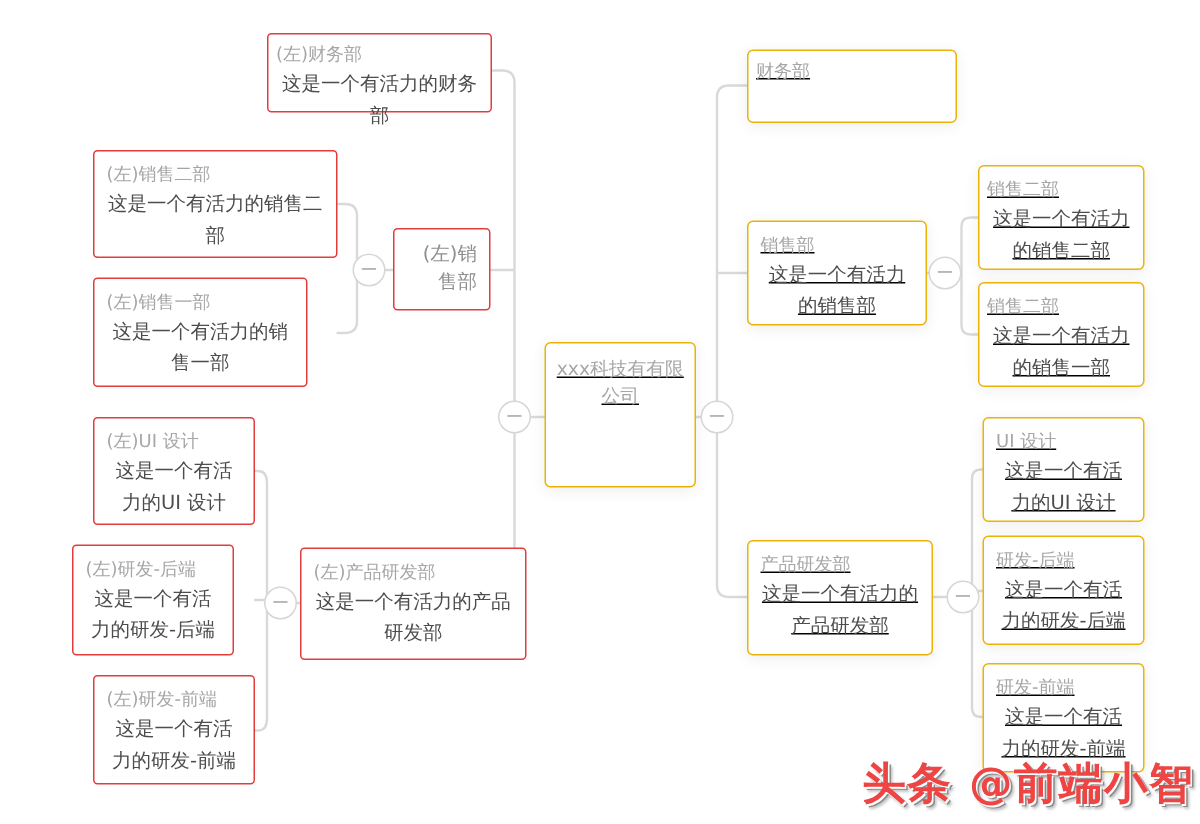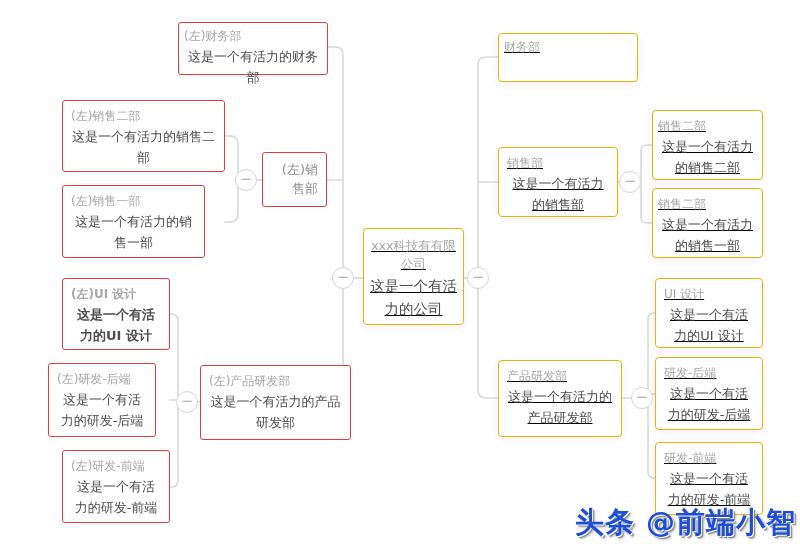--- a/index.html
+++ b/index.html
@@ -64,21 +64,21 @@
     user-select: none;
   }
 
   .watermark {
     position: absolute;
     right: 4px;
     bottom: 6px;
     font-size: 29px;
     font-weight: 900;
     letter-spacing: 1px;
-    color: #1d4ed8;
+    color: #ef4444;
     text-shadow: 1px 1px 0 #ffffff, 2px 2px 0 #8a8a8a, 3px 3px 2px rgba(0,0,0,0.25);
     z-index: 5;
     white-space: nowrap;
   }
 </style>
 </head>
 <body>
 
 <div class="canvas">
 
@@ -107,21 +107,21 @@
 
   <div class="node red" style="left:62px; top:185px; width:143px; height:73px;">
     <div class="node-title">(左)销售一部</div>
     <div class="node-body">这是一个有活力的销售一部</div>
   </div>
 
   <div class="node red small-node" style="left:262px; top:152px; width:65px; height:55px;">
     <div class="node-title">(左)销售部</div>
   </div>
 
-  <div class="node red" style="left:62px; top:278px; width:108px; height:72px;font-weight:bold;">
+  <div class="node red" style="left:62px; top:278px; width:108px; height:72px;">
     <div class="node-title">(左)UI 设计</div>
     <div class="node-body">这是一个有活力的UI 设计</div>
   </div>
 
   <div class="node red" style="left:48px; top:363px; width:108px; height:74px;">
     <div class="node-title">(左)研发-后端</div>
     <div class="node-body">这是一个有活力的研发-后端</div>
   </div>
 
   <div class="node red" style="left:62px; top:450px; width:108px; height:73px;">
@@ -129,21 +129,20 @@
     <div class="node-body">这是一个有活力的研发-前端</div>
   </div>
 
   <div class="node red" style="left:200px; top:365px; width:151px; height:75px;">
     <div class="node-title">(左)产品研发部</div>
     <div class="node-body">这是一个有活力的产品研发部</div>
   </div>
 
   <div class="node plain root-node" style="left:363px; top:228px; width:101px; height:97px;">
     <div class="node-title">xxx科技有有限公司</div>
-    <div class="node-body">这是一个有活力的公司</div>
   </div>
 
   <div class="node plain" style="left:498px; top:33px; width:140px; height:49px; padding:5px 5px;">
     <div class="node-title">财务部</div>
   </div>
 
   <div class="node plain" style="left:498px; top:147px; width:120px; height:70px;">
     <div class="node-title">销售部</div>
     <div class="node-body">这是一个有活力的销售部</div>
   </div>

